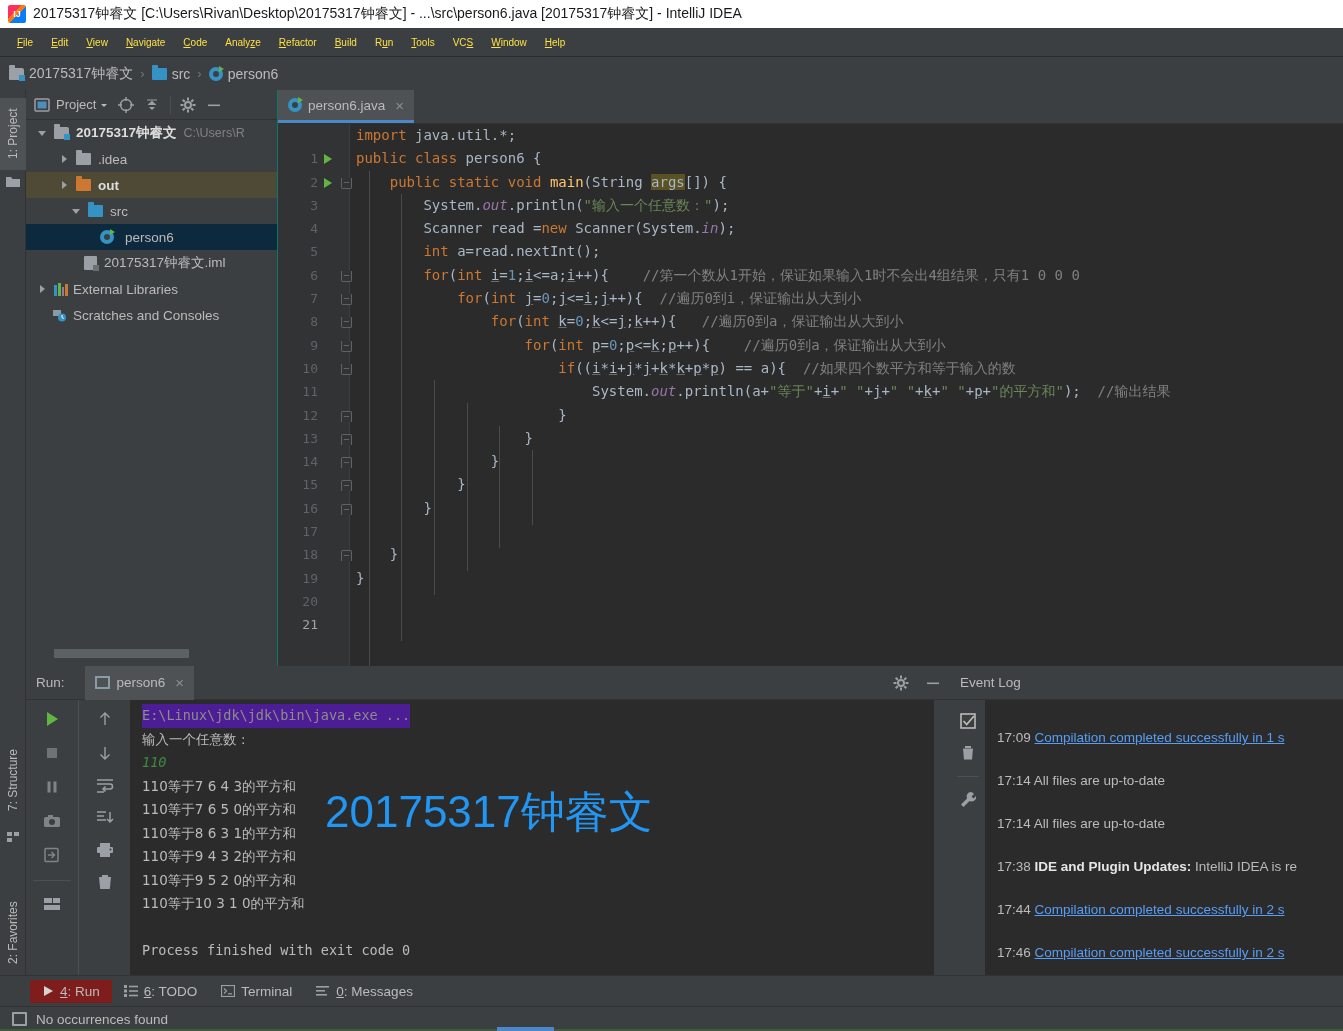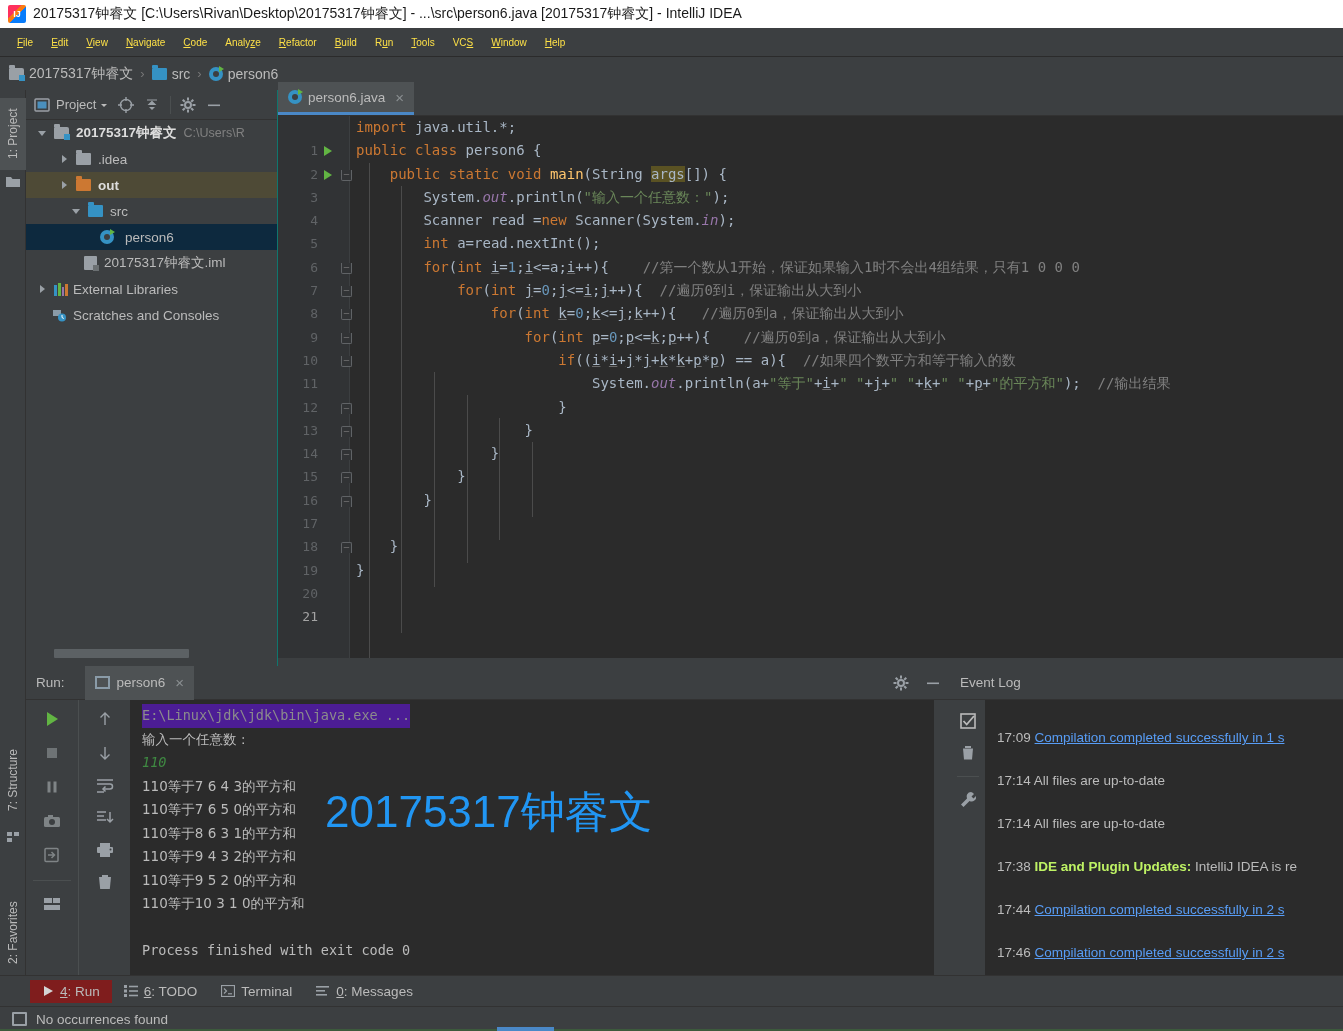--- a/index.html
+++ b/index.html
@@ -135,21 +135,21 @@
   .iml-icon {
     width:13px; height:14px; background:#9aa0a6; position:relative; border-radius:1px;
   }
   .iml-icon::after{ content:""; position:absolute; right:-2px; bottom:-1px; width:6px; height:6px; background:#6b7072; }
   .lib-icon { width:14px; height:13px; display:flex; align-items:flex-end; gap:1px; }
   .lib-icon span { width:3px; display:block; }
   .scratch-icon { width:15px; height:14px; position:relative; }
 
   
   .editor-area {
-    position:absolute; left:278px; top:82px; width:1065px; height:576px;
+    position:absolute; left:278px; top:90px; width:1065px; height:576px;
     background:#2b2b2b;
   }
   .tabs {
     height:34px; background:#3c3f41; display:flex; align-items:stretch;
     border-bottom:1px solid #323232;
   }
   .tab {
     display:flex; align-items:center; padding:0 10px; gap:6px;
     background:#4e5254; border-bottom:3px solid #4a88c7; font-size:13.5px; color:#bbbbbb;
   }
@@ -249,21 +249,21 @@
     background:#3c3f41; display:flex; flex-direction:column; align-items:center;
     padding-top:12px; gap:14px;
   }
   .ev-body {
     position:absolute; left:35px; top:34px; right:0; bottom:0;
     background:#2b2b2b; padding:16px 0 0 12px; overflow:hidden;
   }
   .ev-row { font-size:13.5px; line-height:43px; white-space:nowrap; color:#bbbbbb; }
   .ev-time { color:#bbbbbb; }
   .ev-link { color:#589df6; text-decoration:underline; }
-  .ev-bold { font-weight:bold; color:#bef264; }
+  .ev-bold { font-weight:bold; color:#e5e5e5; }
 
   
   .bottom-stripe {
     position:absolute; left:0; top:975px; width:1343px; height:31px;
     background:#3c3f41; display:flex; align-items:center; padding-left:30px;
     border-top:1px solid #323232;
   }
   .bs-item {
     display:flex; align-items:center; gap:6px; padding:4px 12px; font-size:13.5px;
     color:#bbbbbb; white-space:nowrap;

